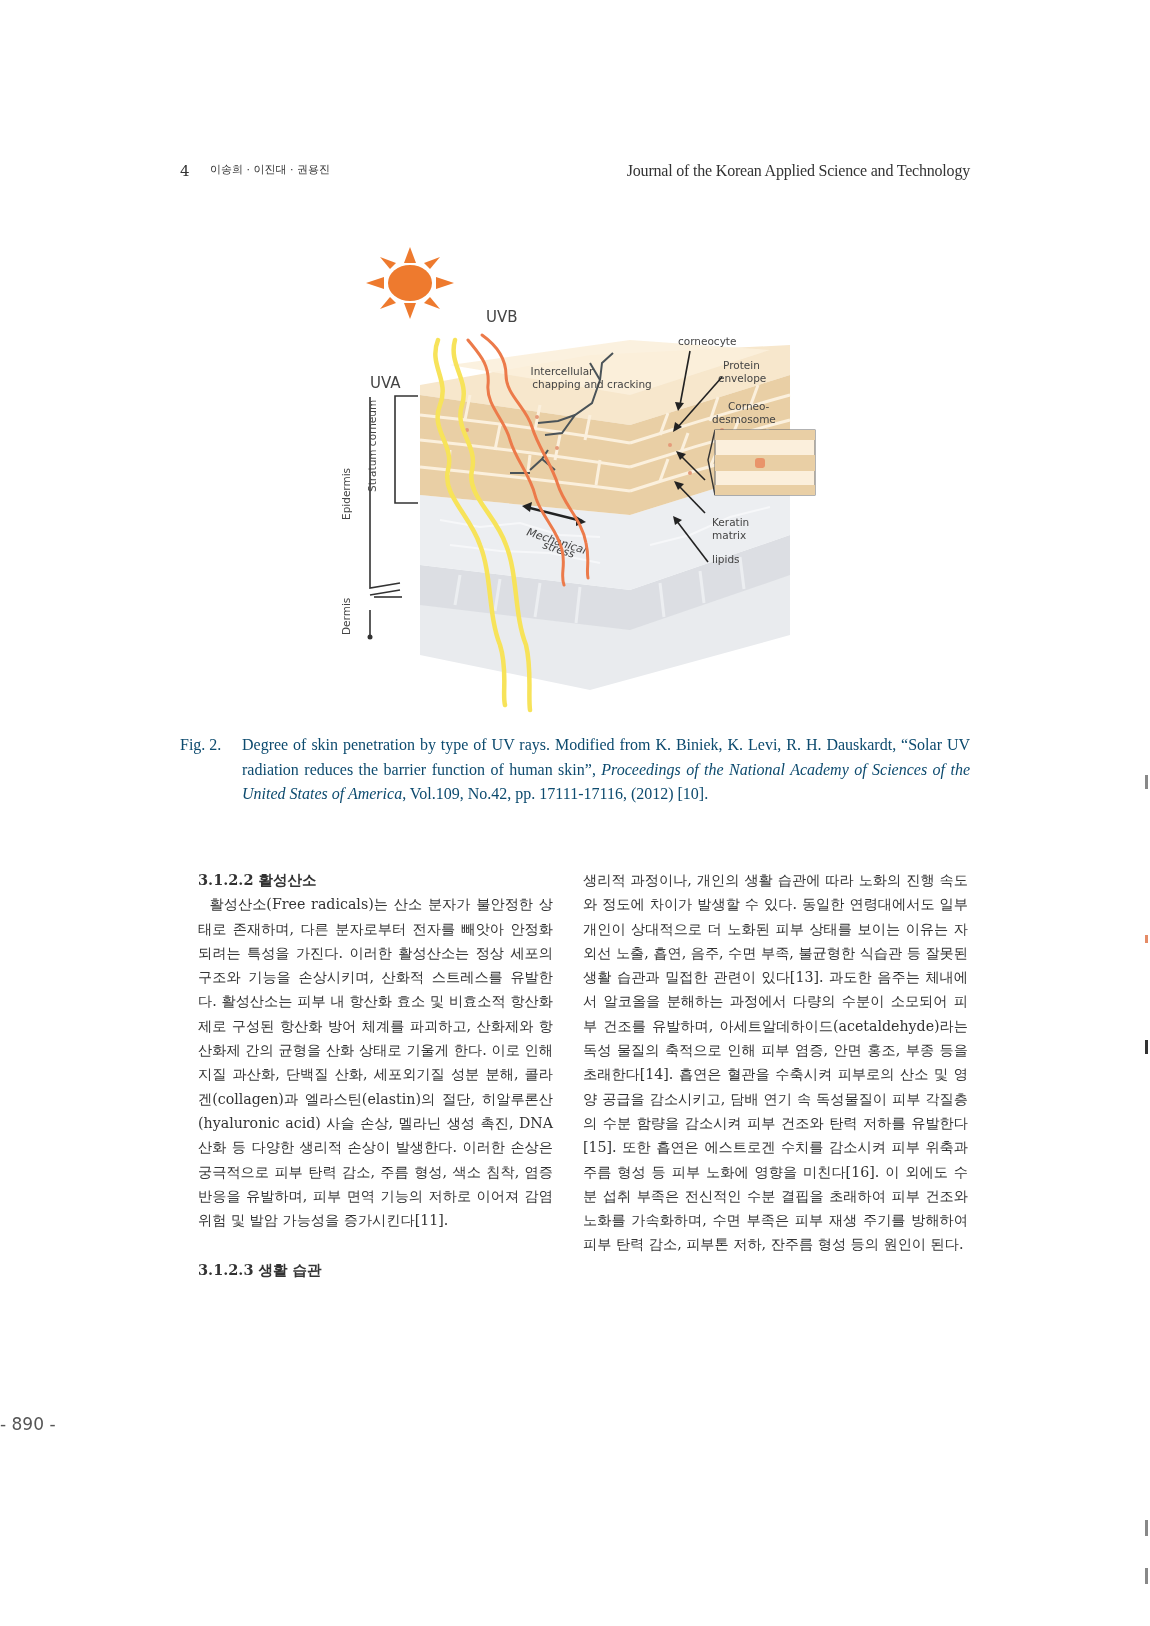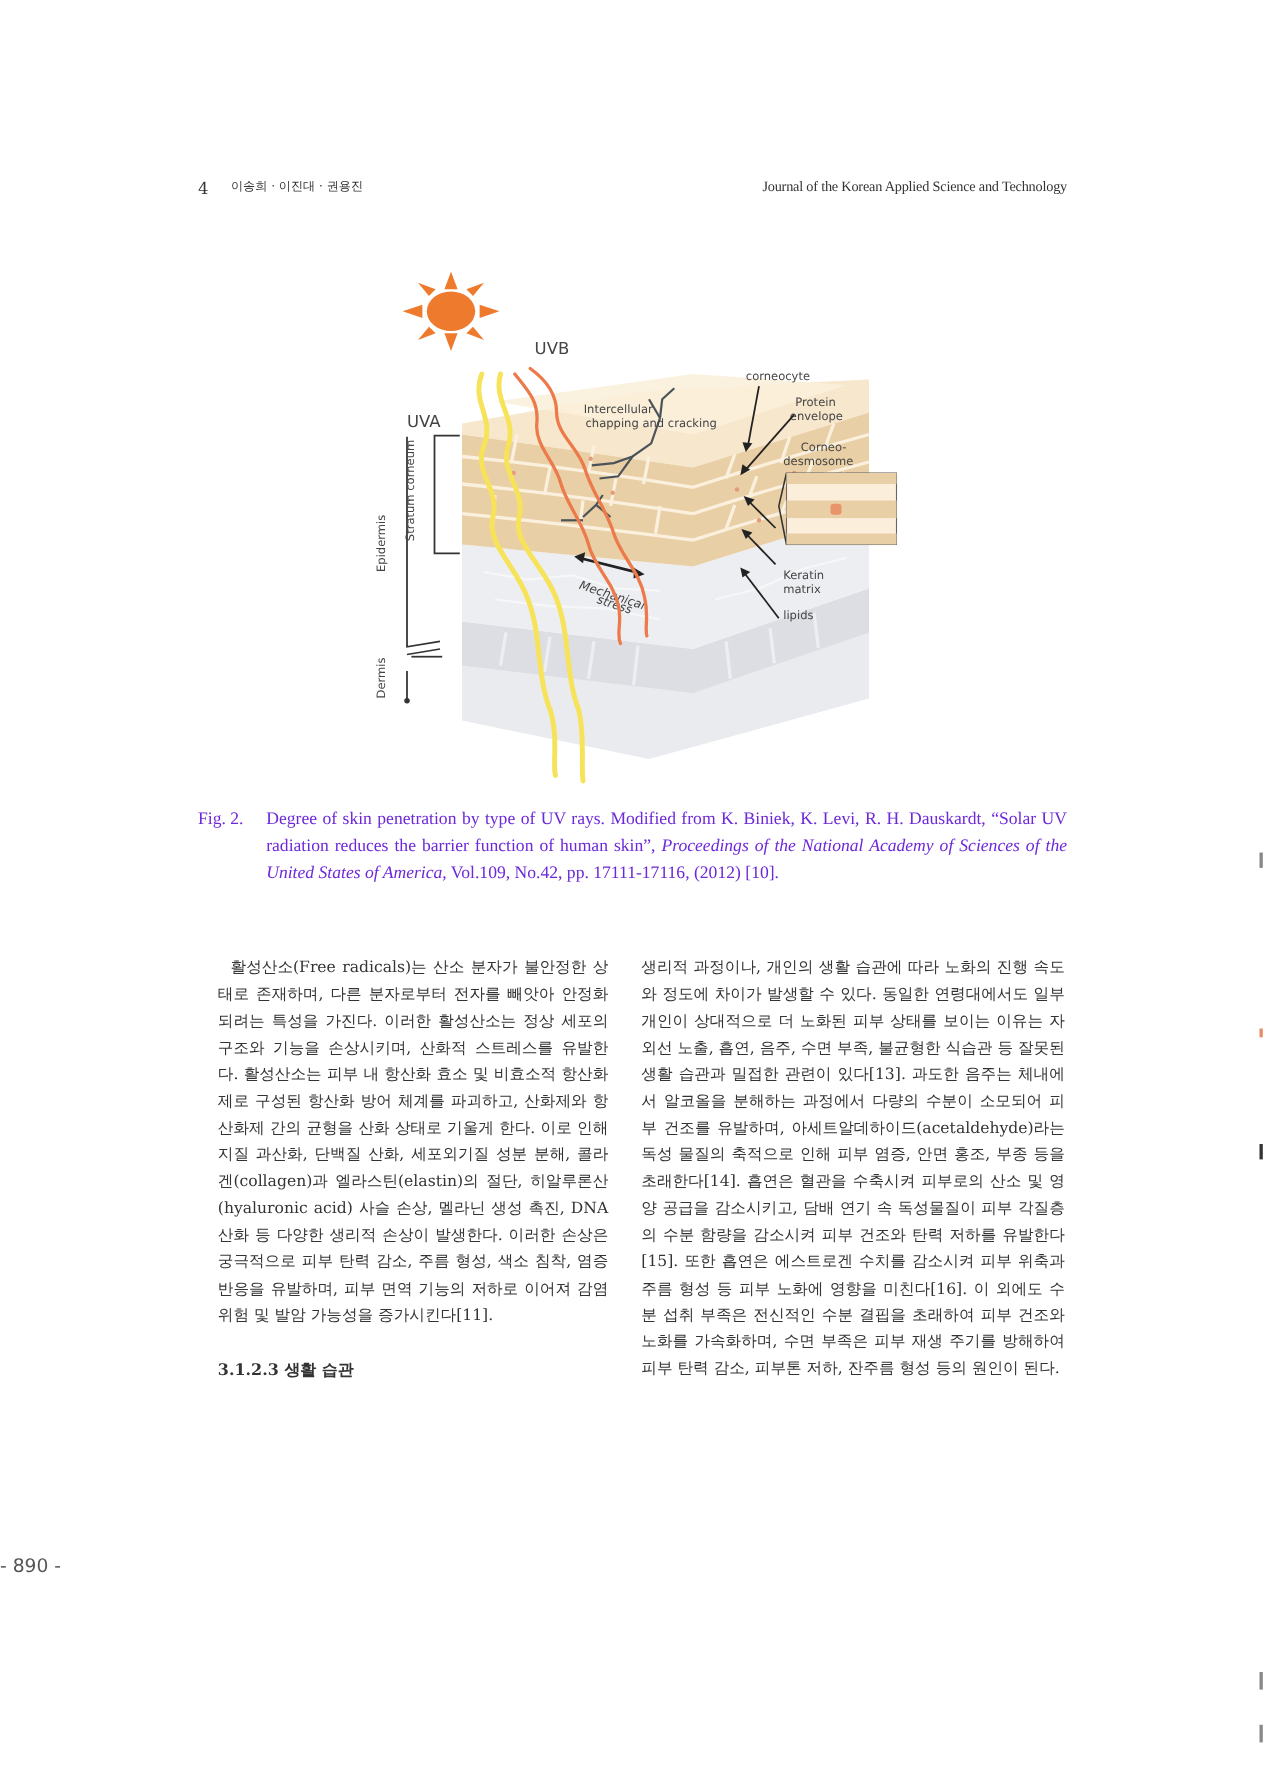--- a/index.html
+++ b/index.html
@@ -6,29 +6,29 @@
   body {
     width: 1150px; height: 1626px; position: relative; overflow: hidden;
     font-family: "DejaVu Serif", "Liberation Serif", serif; color: #2b2b2b;
   }
   .running-head {
     position: absolute; top: 160px; left: 180px; width: 790px; height: 24px;
     font-size: 15px; color: #333;
   }
   .running-head .page-num { position: absolute; left: 0; top: 2px; }
   .running-head .authors { position: absolute; left: 30px; top: 2px; font-family: "DejaVu Sans", sans-serif; font-size: 11px; }
-  .running-head .journal { position: absolute; right: 0; top: 2px; font-family: "Liberation Serif", serif; font-size: 13px; letter-spacing: -0.2px; }
+  .running-head .journal { position: absolute; right: 0; top: 2px; font-family: "Liberation Serif", serif; font-size: 16px; letter-spacing: -0.2px; }
 
   .figure { position: absolute; left: 330px; top: 245px; width: 500px; height: 480px; }
   .figure svg { width: 100%; height: 100%; }
   .fig-label { font-family: "DejaVu Sans", sans-serif; fill: #444; }
 
   .caption {
     position: absolute; left: 180px; top: 733px; width: 790px;
-    font-family: "Liberation Serif", serif; font-size: 16px; line-height: 24.5px; color: #6d28d9;
+    font-family: "Liberation Serif", serif; font-size: 16px; line-height: 24.5px; color: #0c4a6e;
   }
   .caption .fig-num { position: absolute; left: 0; top: 0; }
   .caption .cap-body { margin-left: 62px; text-align: justify; }
   .caption em { font-style: italic; }
 
   .col { position: absolute; top: 868px; width: 355px; font-size: 14.2px; line-height: 24.3px; color: #333; text-align: justify; }
   .col.left { left: 198px; }
   .col.right { left: 583px; width: 385px; }
   .section-heading { font-weight: bold; font-size: 14.5px; margin: 0; }
   .para { margin: 0; text-indent: 0; }
@@ -183,20 +183,21 @@
 </div>
 
 <div class="caption">
   <span class="fig-num">Fig. 2.</span>
   <div class="cap-body">
     <span>Degree of skin penetration by type of UV rays. Modified from K. Biniek, K. Levi, R. H. Dauskardt, “Solar UV radiation reduces the barrier function of human skin”, </span><em>Proceedings of the National Academy of Sciences of the United States of America</em><span>, Vol.109, No.42, pp. 17111-17116, (2012) [10].</span>
   </div>
 </div>
 
 <div class="col left">
+  <p class="section-heading">3.1.2.2 활성산소</p>
   <p class="para">&nbsp;&nbsp;활성산소(Free radicals)는 산소 분자가 불안정한 상태로 존재하며, 다른 분자로부터 전자를 빼앗아 안정화되려는 특성을 가진다. 이러한 활성산소는 정상 세포의 구조와 기능을 손상시키며, 산화적 스트레스를 유발한다. 활성산소는 피부 내 항산화 효소 및 비효소적 항산화제로 구성된 항산화 방어 체계를 파괴하고, 산화제와 항산화제 간의 균형을 산화 상태로 기울게 한다. 이로 인해 지질 과산화, 단백질 산화, 세포외기질 성분 분해, 콜라겐(collagen)과 엘라스틴(elastin)의 절단, 히알루론산(hyaluronic acid) 사슬 손상, 멜라닌 생성 촉진, DNA 산화 등 다양한 생리적 손상이 발생한다. 이러한 손상은 궁극적으로 피부 탄력 감소, 주름 형성, 색소 침착, 염증 반응을 유발하며, 피부 면역 기능의 저하로 이어져 감염 위험 및 발암 가능성을 증가시킨다[11].</p>
   <div class="gap"></div>
   <p class="section-heading">3.1.2.3 생활 습관</p>
 </div>
 
 <div class="col right">
   <p class="para">생리적 과정이나, 개인의 생활 습관에 따라 노화의 진행 속도와 정도에 차이가 발생할 수 있다. 동일한 연령대에서도 일부 개인이 상대적으로 더 노화된 피부 상태를 보이는 이유는 자외선 노출, 흡연, 음주, 수면 부족, 불균형한 식습관 등 잘못된 생활 습관과 밀접한 관련이 있다[13]. 과도한 음주는 체내에서 알코올을 분해하는 과정에서 다량의 수분이 소모되어 피부 건조를 유발하며, 아세트알데하이드(acetaldehyde)라는 독성 물질의 축적으로 인해 피부 염증, 안면 홍조, 부종 등을 초래한다[14]. 흡연은 혈관을 수축시켜 피부로의 산소 및 영양 공급을 감소시키고, 담배 연기 속 독성물질이 피부 각질층의 수분 함량을 감소시켜 피부 건조와 탄력 저하를 유발한다[15]. 또한 흡연은 에스트로겐 수치를 감소시켜 피부 위축과 주름 형성 등 피부 노화에 영향을 미친다[16]. 이 외에도 수분 섭취 부족은 전신적인 수분 결핍을 초래하여 피부 건조와 노화를 가속화하며, 수면 부족은 피부 재생 주기를 방해하여 피부 탄력 감소, 피부톤 저하, 잔주름 형성 등의 원인이 된다.</p>
 </div>
 
 <div class="folio">- 890 -</div>

